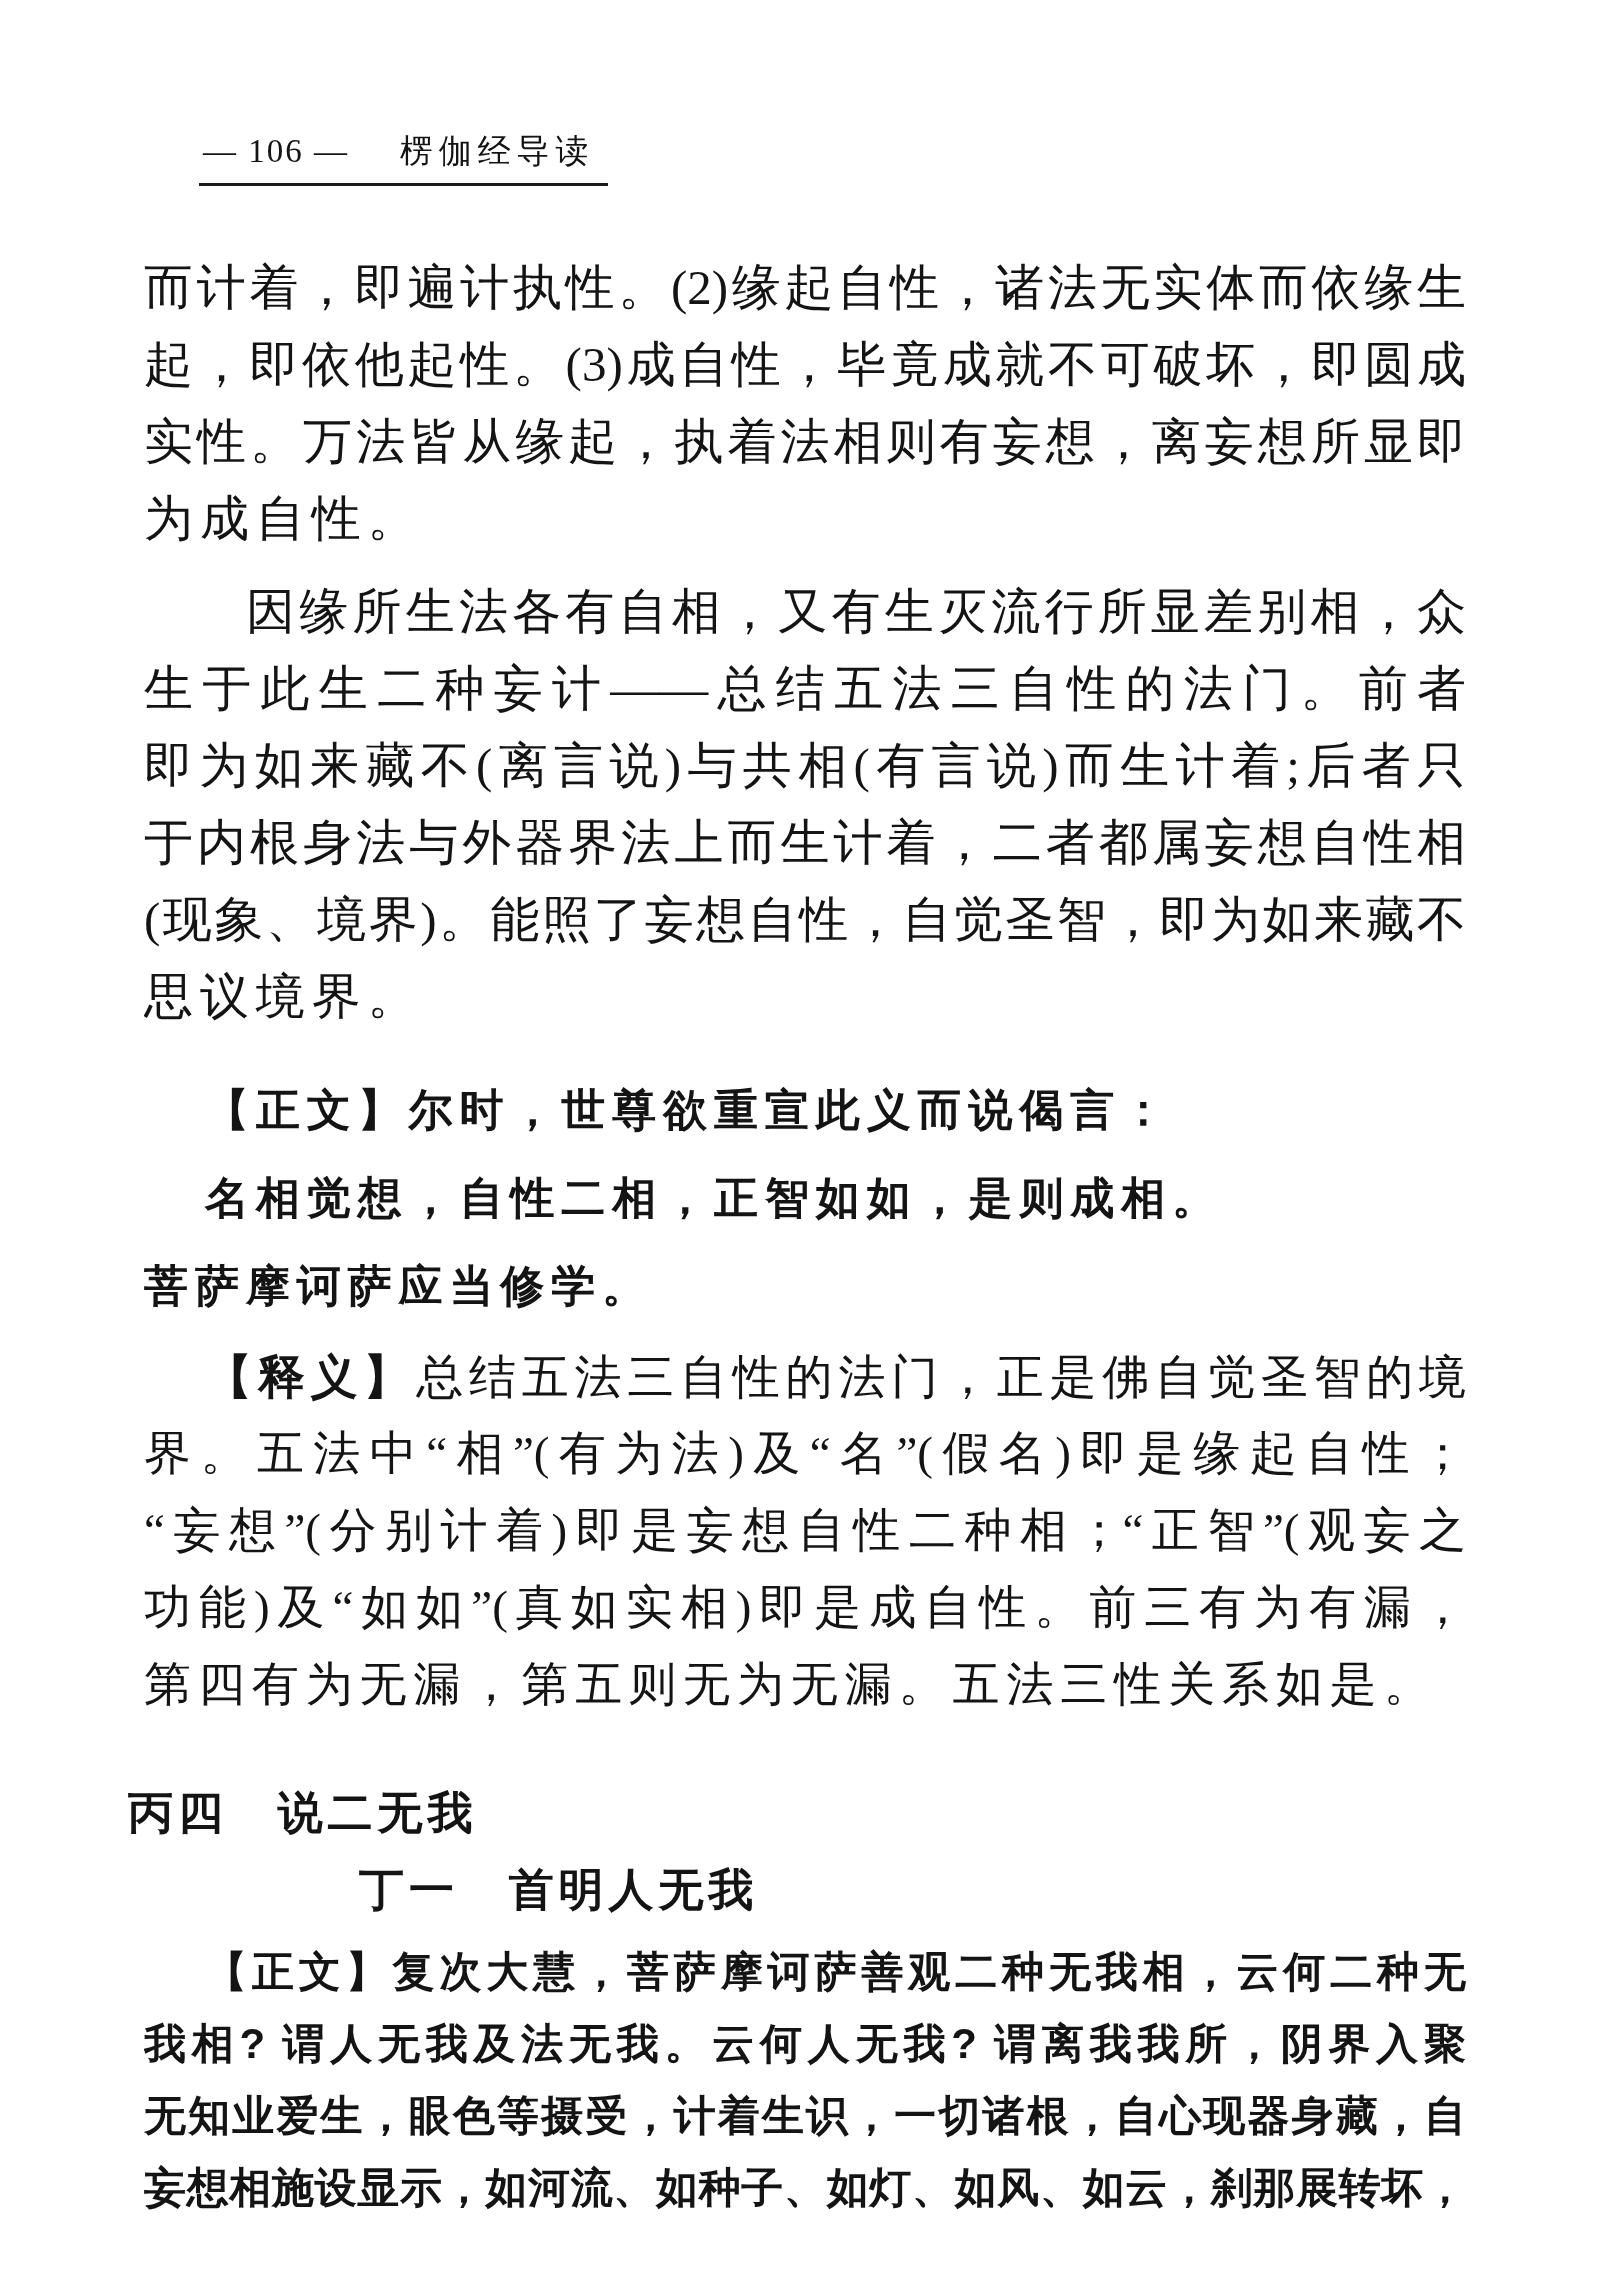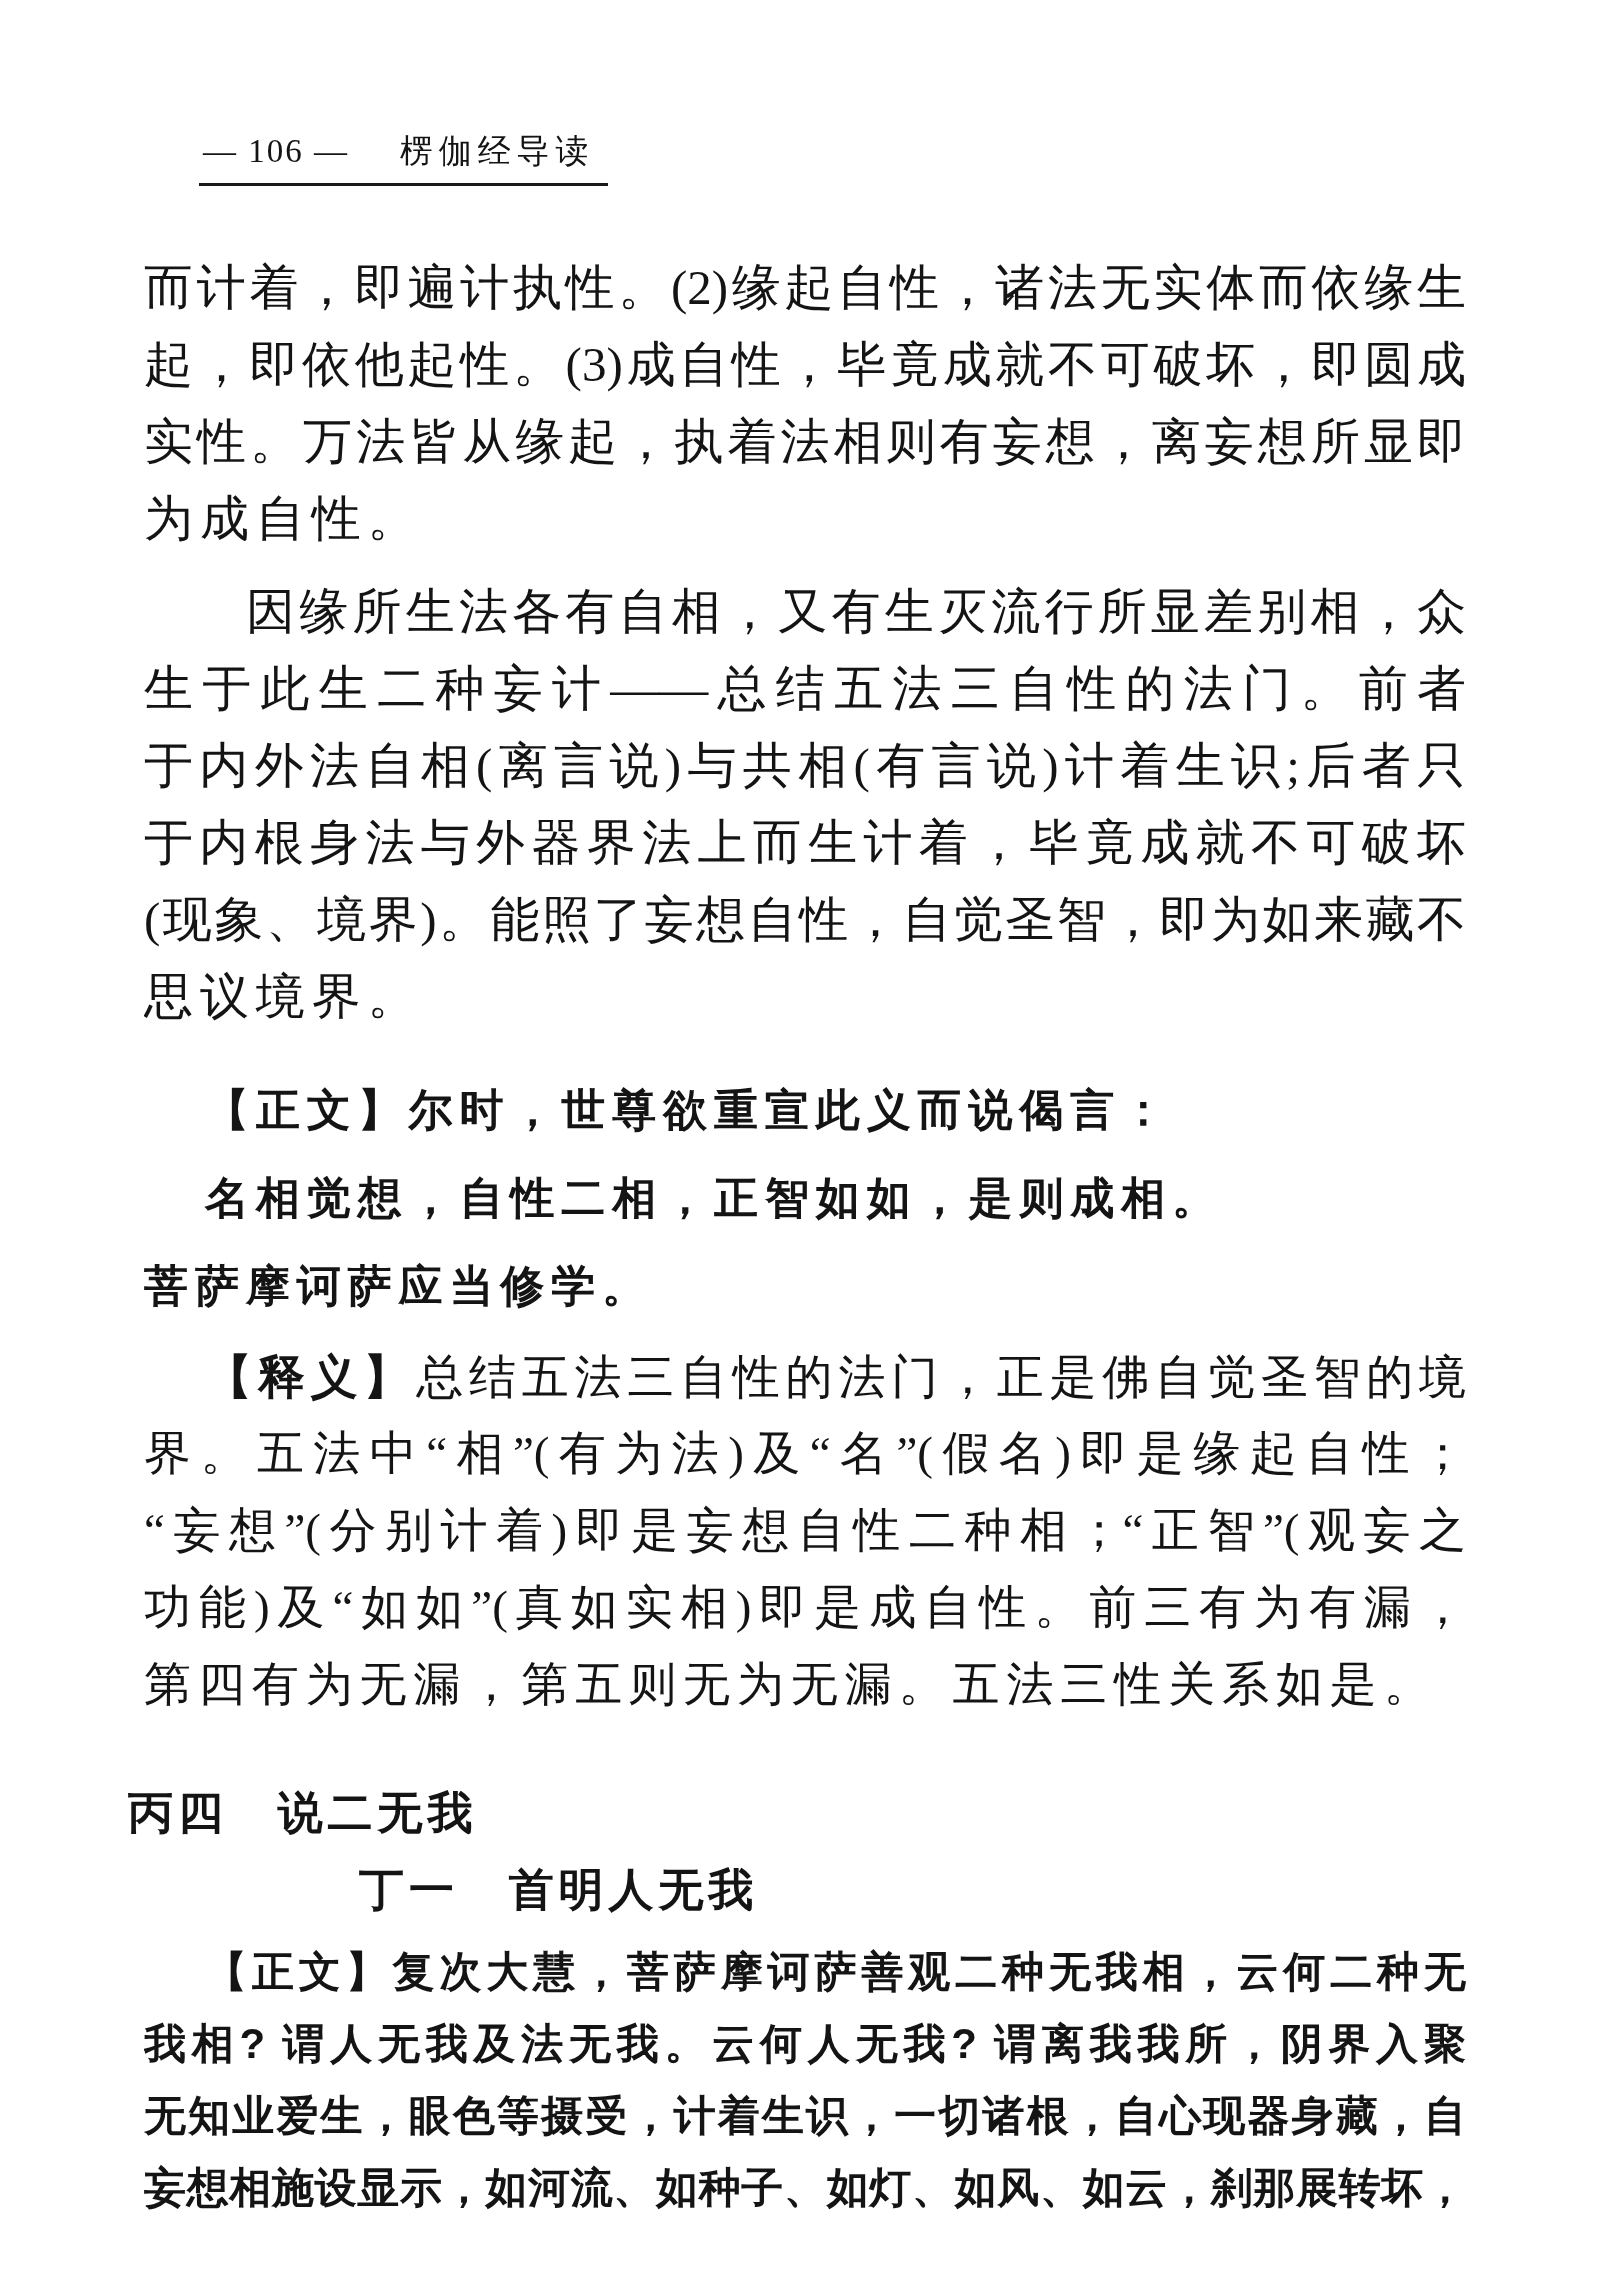--- a/index.html
+++ b/index.html
@@ -94,22 +94,22 @@
     <div class="para">
       <div class="line">而计着，即遍计执性。(2)缘起自性，诸法无实体而依缘生</div>
       <div class="line">起，即依他起性。(3)成自性，毕竟成就不可破坏，即圆成</div>
       <div class="line">实性。万法皆从缘起，执着法相则有妄想，离妄想所显即</div>
       <div class="line short">为成自性。</div>
     </div>
 
     <div class="para">
       <div class="line indent-2">因缘所生法各有自相，又有生灭流行所显差别相，众</div>
       <div class="line">生于此生二种妄计——总结五法三自性的法门。前者</div>
-      <div class="line">于内外法自相(离言说)与共相(有言说)计着生识;后者只</div>
-      <div class="line">于内根身法与外器界法上而生计着，毕竟成就不可破坏</div>
+      <div class="line">即为如来藏不(离言说)与共相(有言说)而生计着;后者只</div>
+      <div class="line">于内根身法与外器界法上而生计着，二者都属妄想自性相</div>
       <div class="line">(现象、境界)。能照了妄想自性，自觉圣智，即为如来藏不</div>
       <div class="line short">思议境界。</div>
     </div>
 
     <div class="para passage gap-top-lg">
       <div class="line short indent-1">【正文】尔时，世尊欲重宣此义而说偈言：</div>
     </div>
 
     <div class="para passage">
       <div class="line short indent-1">名相觉想，自性二相，正智如如，是则成相。</div>

